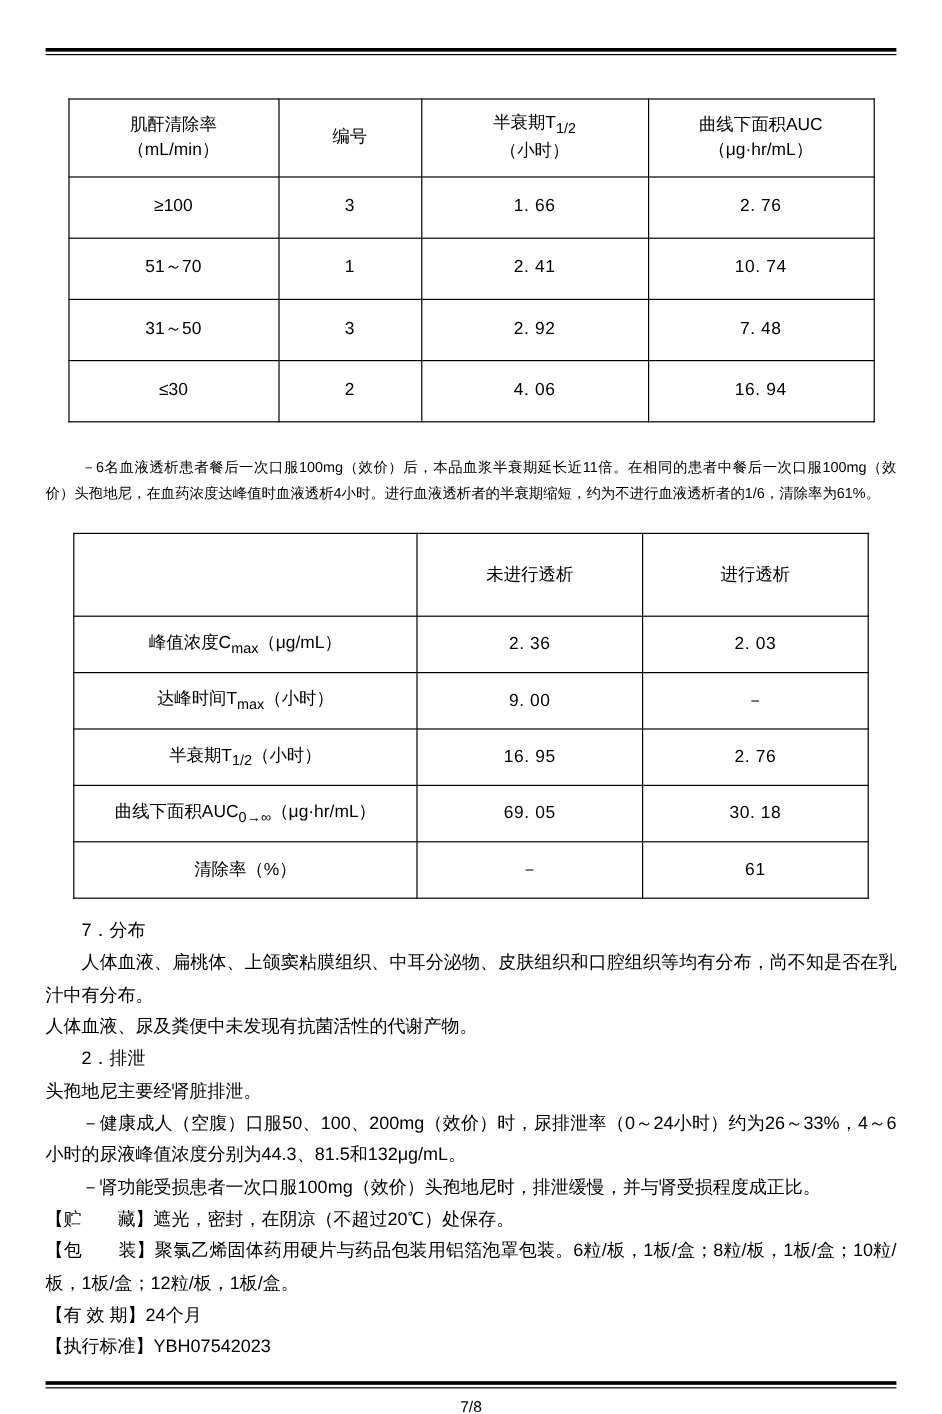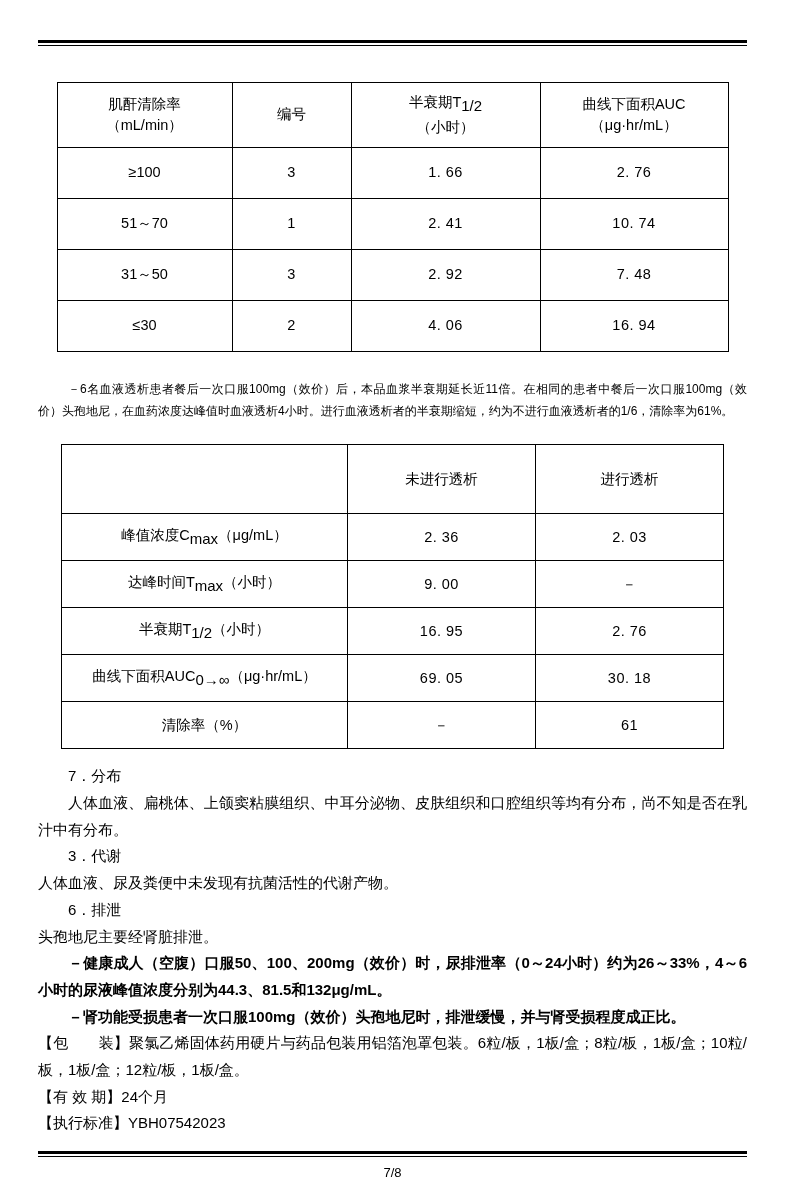--- a/index.html
+++ b/index.html
@@ -100,23 +100,23 @@
   }
   .body-block {
     font-size: 15px;
     line-height: 1.78;
   }
   .body-block p {
     margin: 0;
     text-align: justify;
   }
   .ind { text-indent: 30px; }
-  .ind-dash { text-indent: 30px; font-weight: bold; }
+  .ind-dash { text-indent: 30px; }
   sub {
-    font-size: 15px;
+    font-size: 12px;
     vertical-align: sub;
   }
   .bottom-wrap {
     position: absolute;
     left: 38px;
     bottom: 38px;
     width: 709px;
   }
 </style>
 </head>
@@ -203,27 +203,27 @@
         <td class="lbl"><span>清除率（%）</span></td>
         <td class="num">－</td>
         <td class="num">61</td>
       </tr>
     </tbody>
   </table>
 
   <div class="body-block sec">
     <p class="ind">7．分布</p>
     <p class="ind">人体血液、扁桃体、上颌窦粘膜组织、中耳分泌物、皮肤组织和口腔组织等均有分布，尚不知是否在乳汁中有分布。</p>
-    <p class="ind">3．代谢</p>
     <p>人体血液、尿及粪便中未发现有抗菌活性的代谢产物。</p>
-    <p class="ind">6．排泄</p>
+    <p class="ind">2．排泄</p>
     <p>头孢地尼主要经肾脏排泄。</p>
     <p class="ind-dash">－健康成人（空腹）口服50、100、200mg（效价）时，尿排泄率（0～24小时）约为26～33%，4～6小时的尿液峰值浓度分别为44.3、81.5和132μg/mL。</p>
     <p class="ind-dash">－肾功能受损患者一次口服100mg（效价）头孢地尼时，排泄缓慢，并与肾受损程度成正比。</p>
 
+    <p><span>【贮　　藏】</span><span>遮光，密封，在阴凉（不超过20℃）处保存。</span></p>
     <p><span>【包　　装】</span><span>聚氯乙烯固体药用硬片与药品包装用铝箔泡罩包装。6粒/板，1板/盒；8粒/板，1板/盒；10粒/板，1板/盒；12粒/板，1板/盒。</span></p>
     <p><span>【有 效 期】</span><span>24个月</span></p>
     <p><span>【执行标准】</span><span>YBH07542023</span></p>
 
   </div>
 
   <div class="bottom-wrap">
     <div class="rule-bottom"></div>
     <div style="text-align:center; font-size:13px; margin-top:8px;">7/8</div>
   </div>

